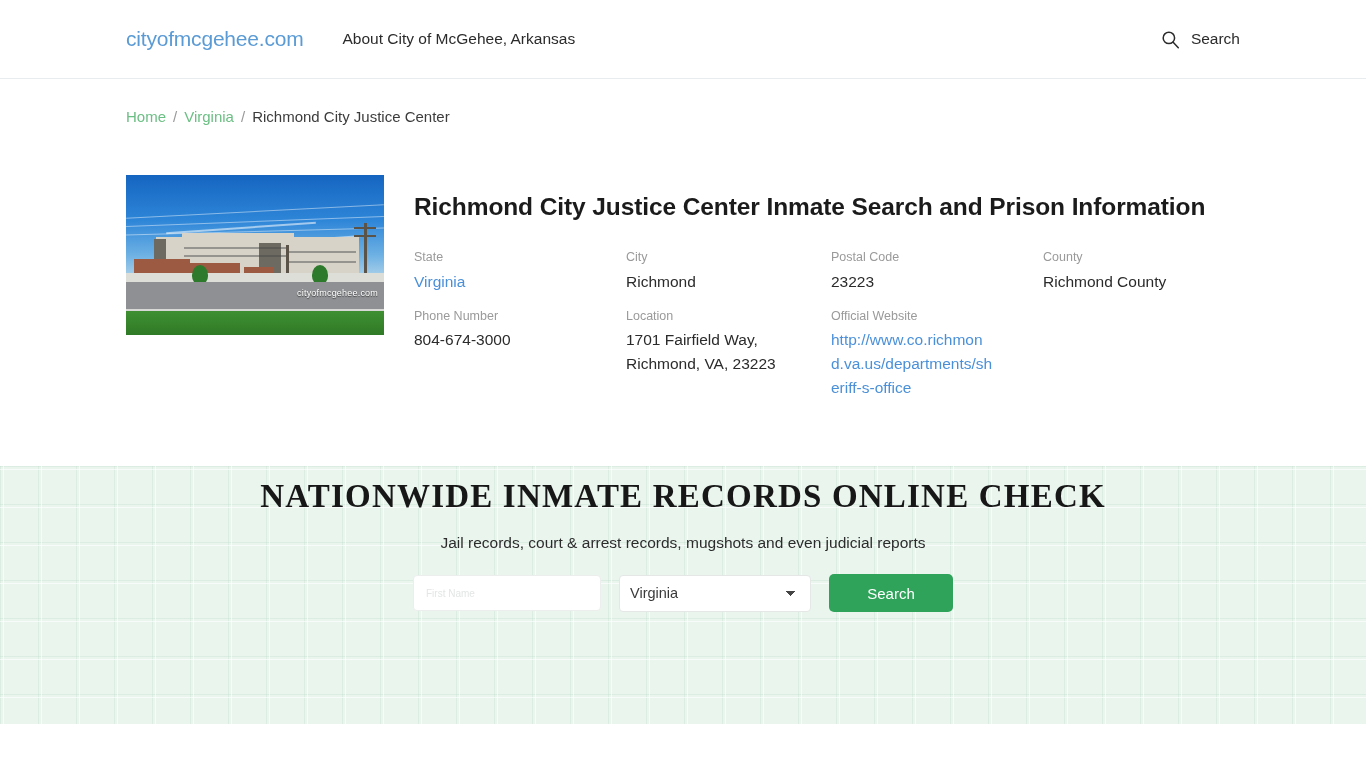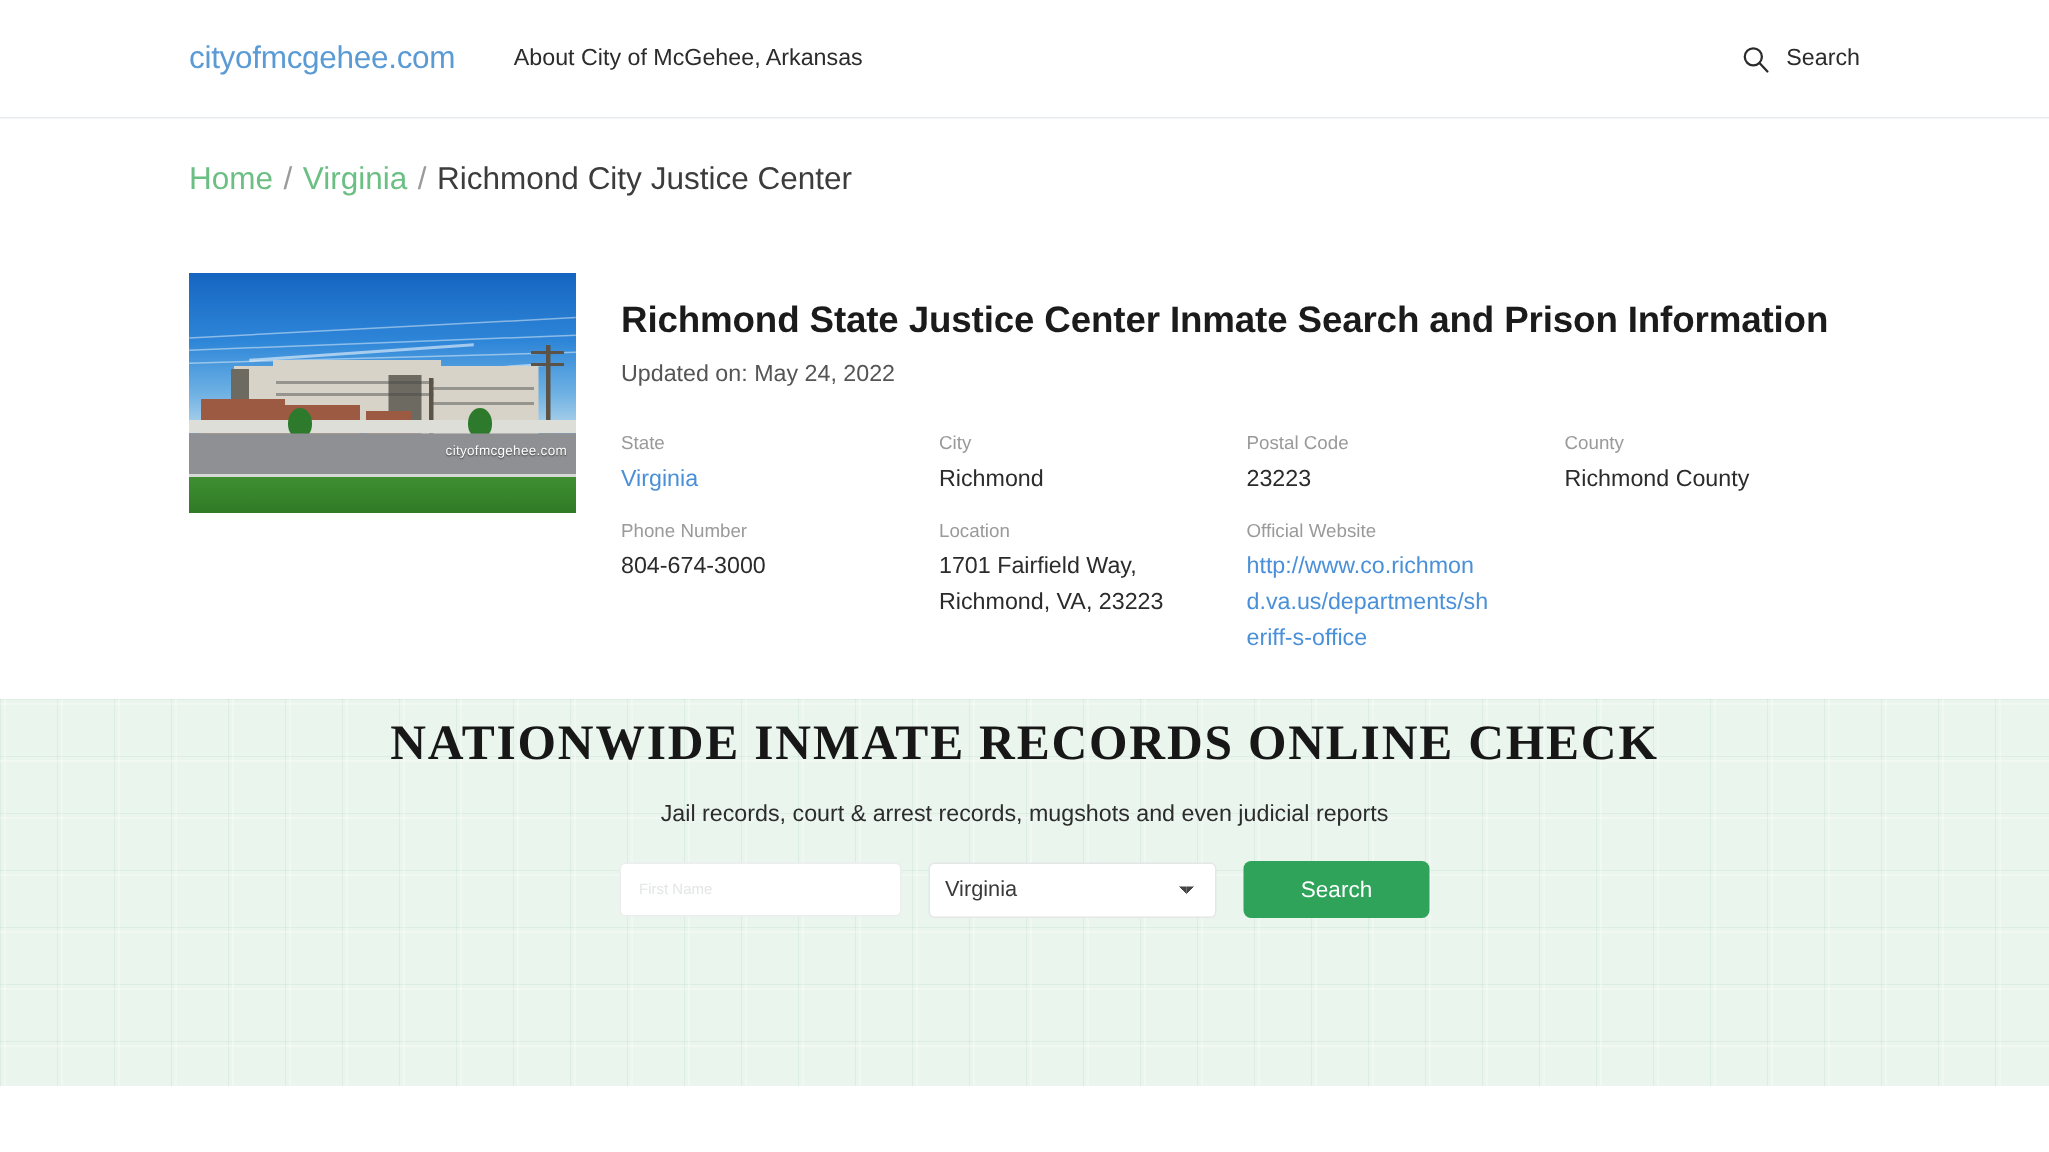--- a/index.html
+++ b/index.html
@@ -59,21 +59,21 @@
     display: block;
   }
   .header-search-label {
     font-size: 15.5px;
     color: #2b2b2b;
   }
 
   
   .breadcrumb {
     padding: 29px 126px 0 126px;
-    font-size: 21px;
+    font-size: 15px;
     color: #3c3c3c;
     display: flex;
     align-items: center;
     gap: 0;
     white-space: nowrap;
   }
   .crumb-link {
     color: #6cbf84;
     text-decoration: none;
   }
@@ -387,22 +387,21 @@
       <div class="tree" style="left:66px;"></div>
       <div class="tree" style="left:186px;"></div>
       <div class="road"></div>
       <div class="curb"></div>
       <div class="grass"></div>
       <div class="watermark">cityofmcgehee.com</div>
     </div>
   </div>
 
   <div class="detail-col">
-    <h1 class="page-title">Richmond State Justice Center Inmate Search and Prison Information</h1>
-    <div class="updated">Updated on: May 24, 2022</div>
+    <h1 class="page-title">Richmond City Justice Center Inmate Search and Prison Information</h1>
 
     <div class="facts">
 
       <div class="fact-cell">
         <div class="fact-label">State</div>
         <div class="fact-value link">
           <a class="fact-link" href="#">Virginia</a>
         </div>
       </div>
 

